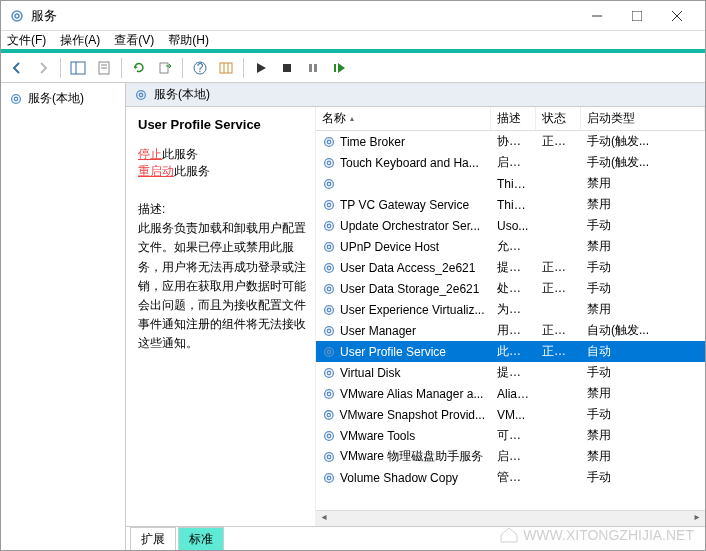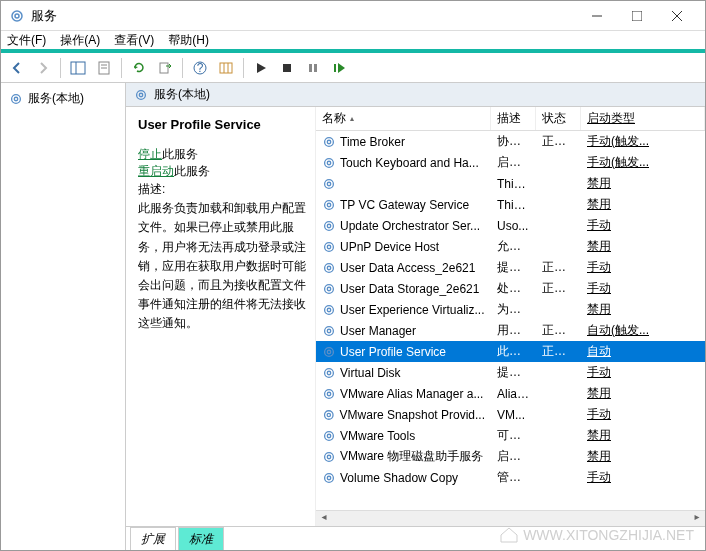--- a/index.html
+++ b/index.html
@@ -15,35 +15,35 @@
 .tbtn { width: 24px; height: 24px; display: flex; align-items: center; justify-content: center; border: 1px solid transparent; }
 .tsep { width: 1px; height: 20px; background: #ccc; margin: 0 3px; }
 .main { display: flex; height: calc(551px - 30px - 22px - 30px - 2px); }
 .leftpane { width: 125px; border-right: 1px solid #ccc; padding: 4px; }
 .leftitem { display: flex; align-items: center; gap: 5px; padding: 3px 4px; }
 .rightpane { flex: 1; display: flex; flex-direction: column; }
 .righthdr { height: 24px; background: #e8eef4; border-bottom: 1px solid #ccc; display: flex; align-items: center; padding: 0 8px; gap: 6px; }
 .content { flex: 1; display: flex; overflow: hidden; }
 .detailpane { width: 190px; padding: 10px 8px 10px 12px; border-right: 1px solid #eee; overflow: hidden; }
 .detailpane h3 { font-size: 13px; font-weight: bold; margin-bottom: 14px; }
-.link { color: #15803d; text-decoration: underline; cursor: pointer; }
-.detaildesc { line-height: 1.6; }
+.link { color: #ef4444; text-decoration: underline; cursor: pointer; }
+.detaildesc { margin-top: 20px; line-height: 1.6; }
 .listpane { flex: 1; display: flex; flex-direction: column; overflow: hidden; }
 .colhdr { display: flex; height: 24px; border-bottom: 1px solid #ddd; }
 .colhdr > div { padding: 4px 6px; border-right: 1px solid #eee; display: flex; align-items: center; gap: 4px; }
 .col-name { width: 175px; }
 .col-desc { width: 45px; }
 .col-stat { width: 45px; }
-.col-start { flex: 1; text-decoration: underline; }
+.col-start { flex: 1; }
 .rows { flex: 1; overflow-y: auto; overflow-x: hidden; }
 .row { display: flex; height: 21px; align-items: center; }
 .row.sel { background: #0078d7; color: #fff; }
 .row > div { padding: 2px 6px; white-space: nowrap; overflow: hidden; text-overflow: ellipsis; }
 .row .col-name { display: flex; align-items: center; gap: 4px; }
-.tabs { height: 24px; border-top: 1px solid #ccc; display: flex; align-items: flex-end; padding-left: 4px; font-style: italic; }
+.tabs { height: 24px; border-top: 1px solid #ccc; display: flex; align-items: flex-end; padding-left: 4px; }
 .tab { padding: 3px 10px; border: 1px solid #ccc; border-bottom: none; background: #5eead4; margin-right: 2px; font-size: 12px; position: relative; top: 1px; }
 .tab.active { background: #fff; }
 .gear-svg { stroke: #5a8fc8; fill: none; stroke-width: 1.5; }
 .watermark { position: absolute; right: 12px; bottom: 8px; color: #bbb; font-size: 11px; display: flex; align-items: center; gap: 4px; opacity: 0.7; }
 .sortarrow { font-size: 8px; color: #666; }
 .scrollhint { height: 16px; background: #f0f0f0; border-top: 1px solid #ddd; display:flex; }
 .scrollhint .lft, .scrollhint .rgt { width:16px; text-align:center; color:#666; font-size:10px; }
 .scrollhint .track { flex:1; }
 </style>
 </head>

